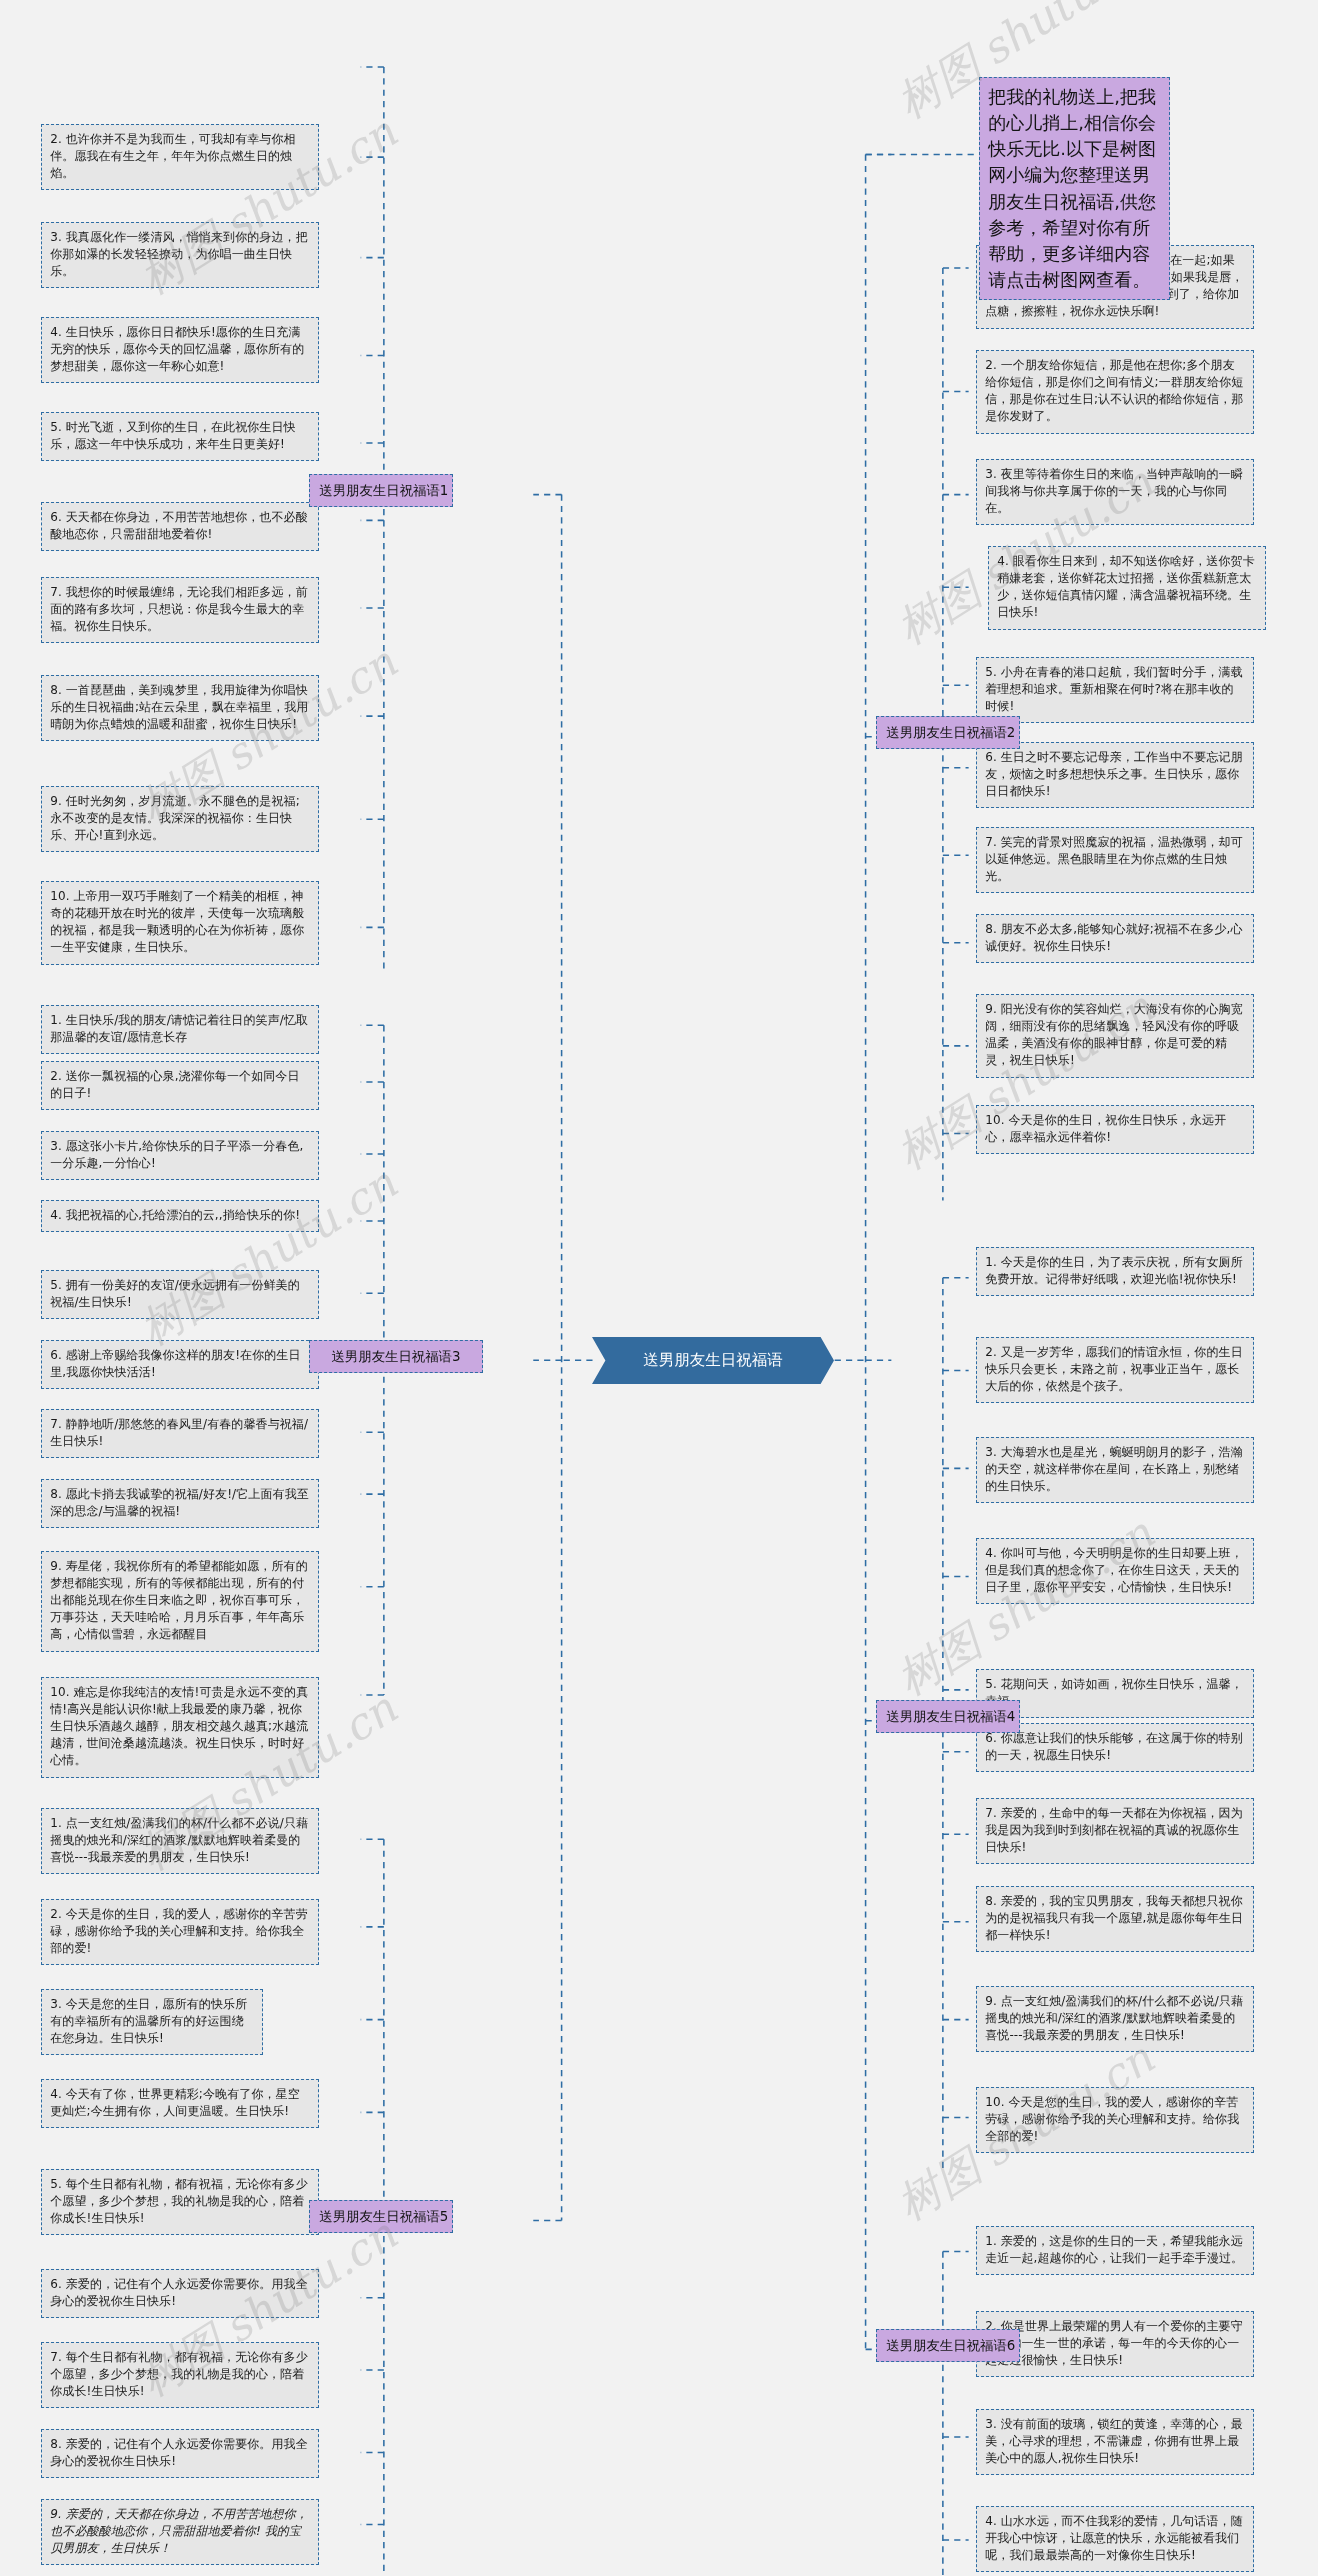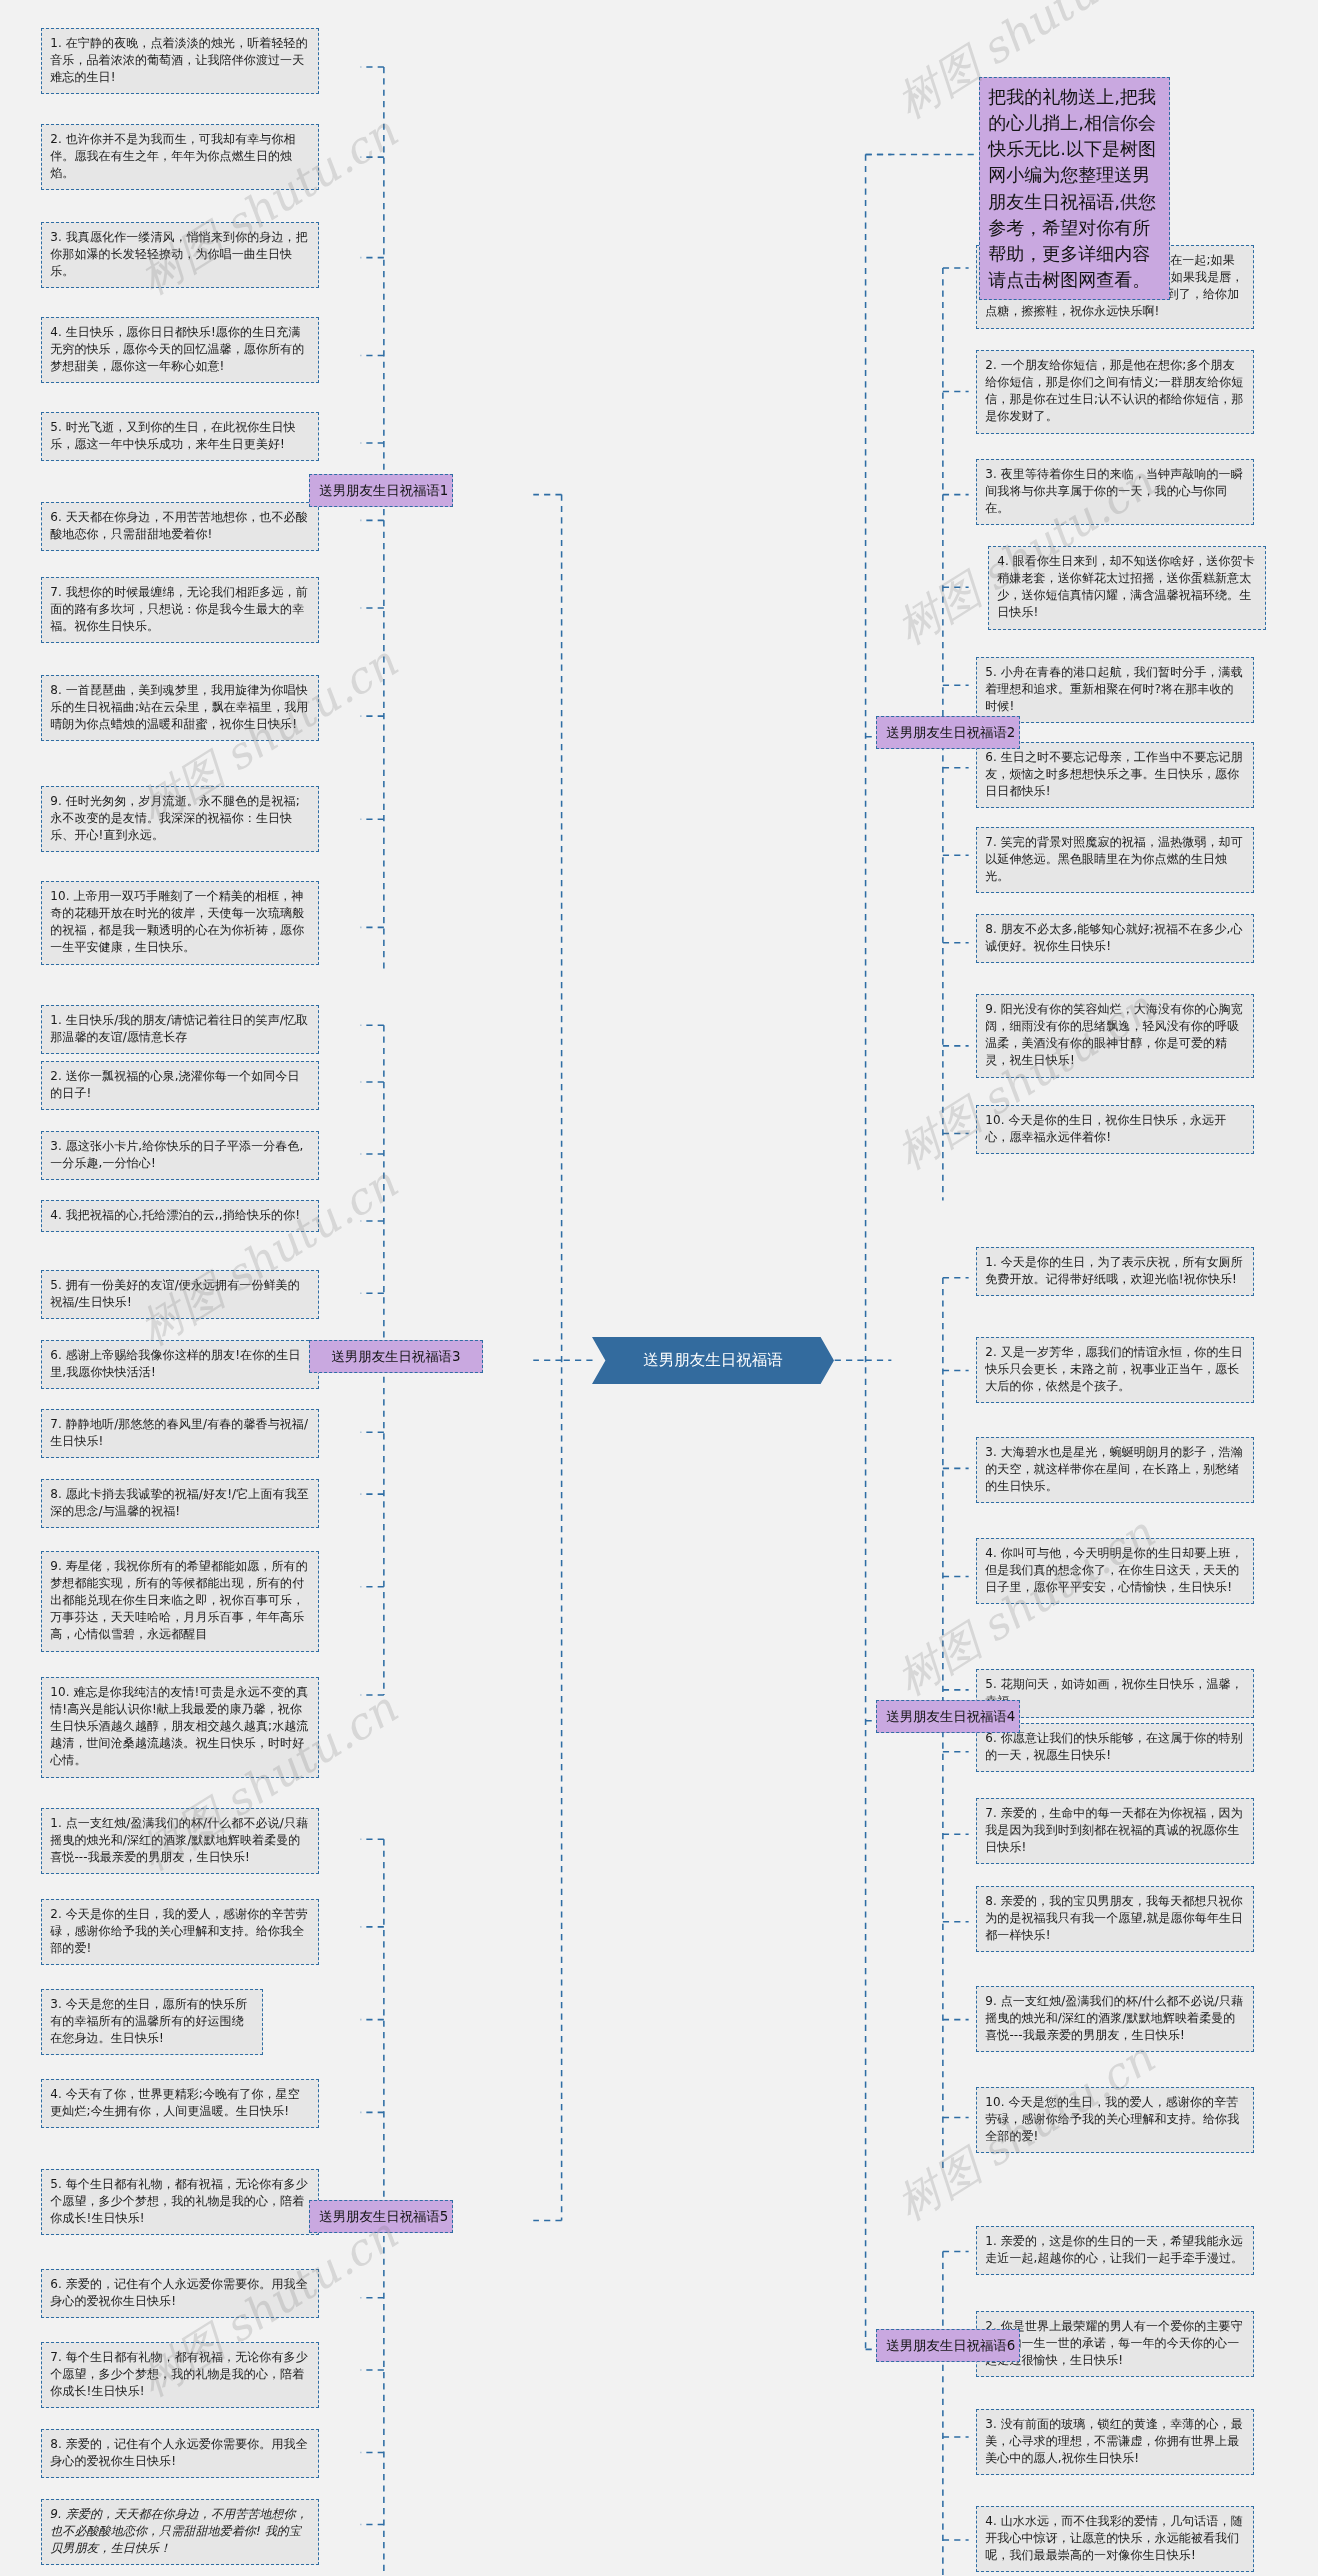--- a/index.html
+++ b/index.html
@@ -205,21 +205,20 @@
 <div class="intro" style="left:979px; top:77px; width:191px;">把我的礼物送上,把我的心儿捎上,相信你会快乐无比.以下是树图网小编为您整理送男朋友生日祝福语,供您参考，希望对你有所帮助，更多详细内容请点击树图网查看。</div>
 
 <div class="cat" style="left:309px; top:474px; width:144px;">送男朋友生日祝福语1</div>
 <div class="cat" style="left:309px; top:1340px; width:174px;">送男朋友生日祝福语3</div>
 <div class="cat" style="left:309px; top:2200px; width:144px;">送男朋友生日祝福语5</div>
 
 <div class="cat" style="left:876px; top:716px; width:144px;">送男朋友生日祝福语2</div>
 <div class="cat" style="left:876px; top:1700px; width:144px;">送男朋友生日祝福语4</div>
 <div class="cat" style="left:876px; top:2329px; width:144px;">送男朋友生日祝福语6</div>
 
-<div class="leaf" style="left:41px; top:28px;  width:278px;">1. 在宁静的夜晚，点着淡淡的烛光，听着轻轻的音乐，品着浓浓的葡萄酒，让我陪伴你渡过一天难忘的生日!</div>
 <div class="leaf" style="left:41px; top:124px; width:278px;">2. 也许你并不是为我而生，可我却有幸与你相伴。愿我在有生之年，年年为你点燃生日的烛焰。</div>
 <div class="leaf" style="left:41px; top:222px; width:278px;">3. 我真愿化作一缕清风，悄悄来到你的身边，把你那如瀑的长发轻轻撩动，为你唱一曲生日快乐。</div>
 <div class="leaf" style="left:41px; top:317px; width:278px;">4. 生日快乐，愿你日日都快乐!愿你的生日充满无穷的快乐，愿你今天的回忆温馨，愿你所有的梦想甜美，愿你这一年称心如意!</div>
 <div class="leaf" style="left:41px; top:412px; width:278px;">5. 时光飞逝，又到你的生日，在此祝你生日快乐，愿这一年中快乐成功，来年生日更美好!</div>
 <div class="leaf" style="left:41px; top:502px; width:278px;">6. 天天都在你身边，不用苦苦地想你，也不必酸酸地恋你，只需甜甜地爱着你!</div>
 <div class="leaf" style="left:41px; top:577px;width:278px;">7. 我想你的时候最缠绵，无论我们相距多远，前面的路有多坎坷，只想说：你是我今生最大的幸福。祝你生日快乐。</div>
 <div class="leaf" style="left:41px; top:675px;width:278px;">8. 一首琵琶曲，美到魂梦里，我用旋律为你唱快乐的生日祝福曲;站在云朵里，飘在幸福里，我用晴朗为你点蜡烛的温暖和甜蜜，祝你生日快乐!</div>
 <div class="leaf" style="left:41px; top:786px;width:278px;">9. 任时光匆匆，岁月流逝。永不腿色的是祝福;永不改变的是友情。我深深的祝福你：生日快乐、开心!直到永远。</div>
 <div class="leaf" style="left:41px; top:881px;width:278px;">10. 上帝用一双巧手雕刻了一个精美的相框，神奇的花穗开放在时光的彼岸，天使每一次琉璃般的祝福，都是我一颗透明的心在为你祈祷，愿你一生平安健康，生日快乐。</div>
 

